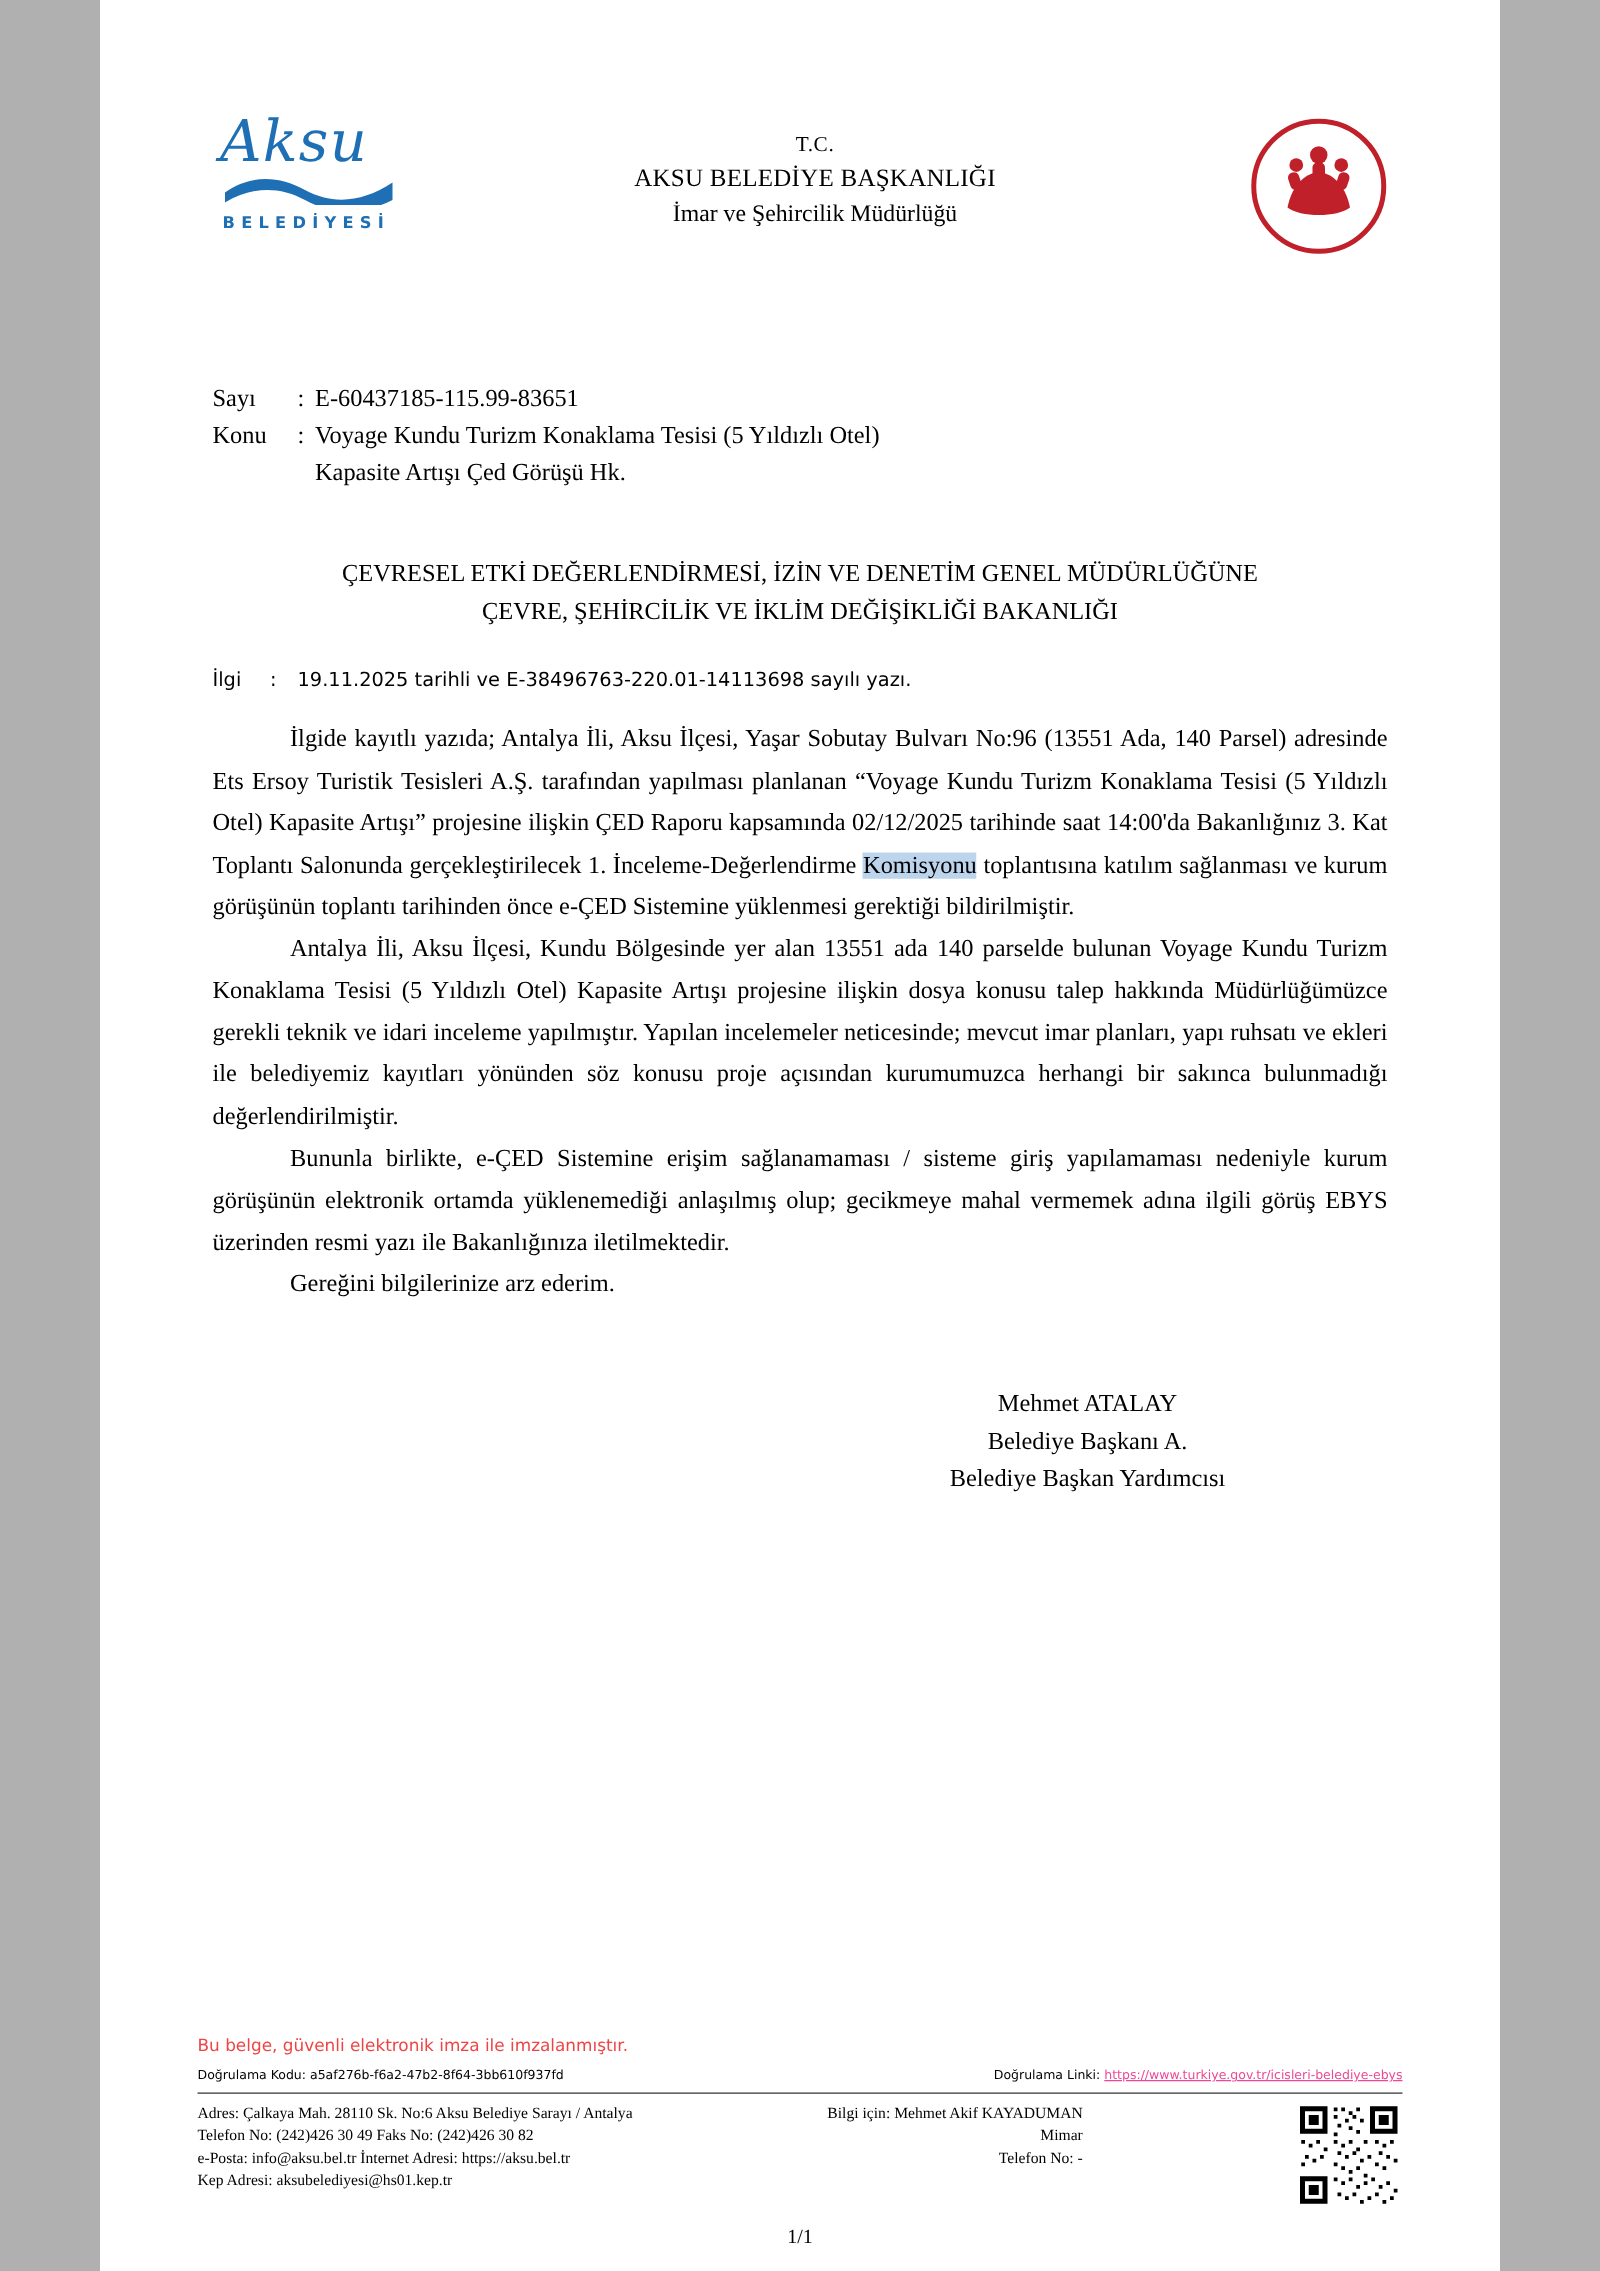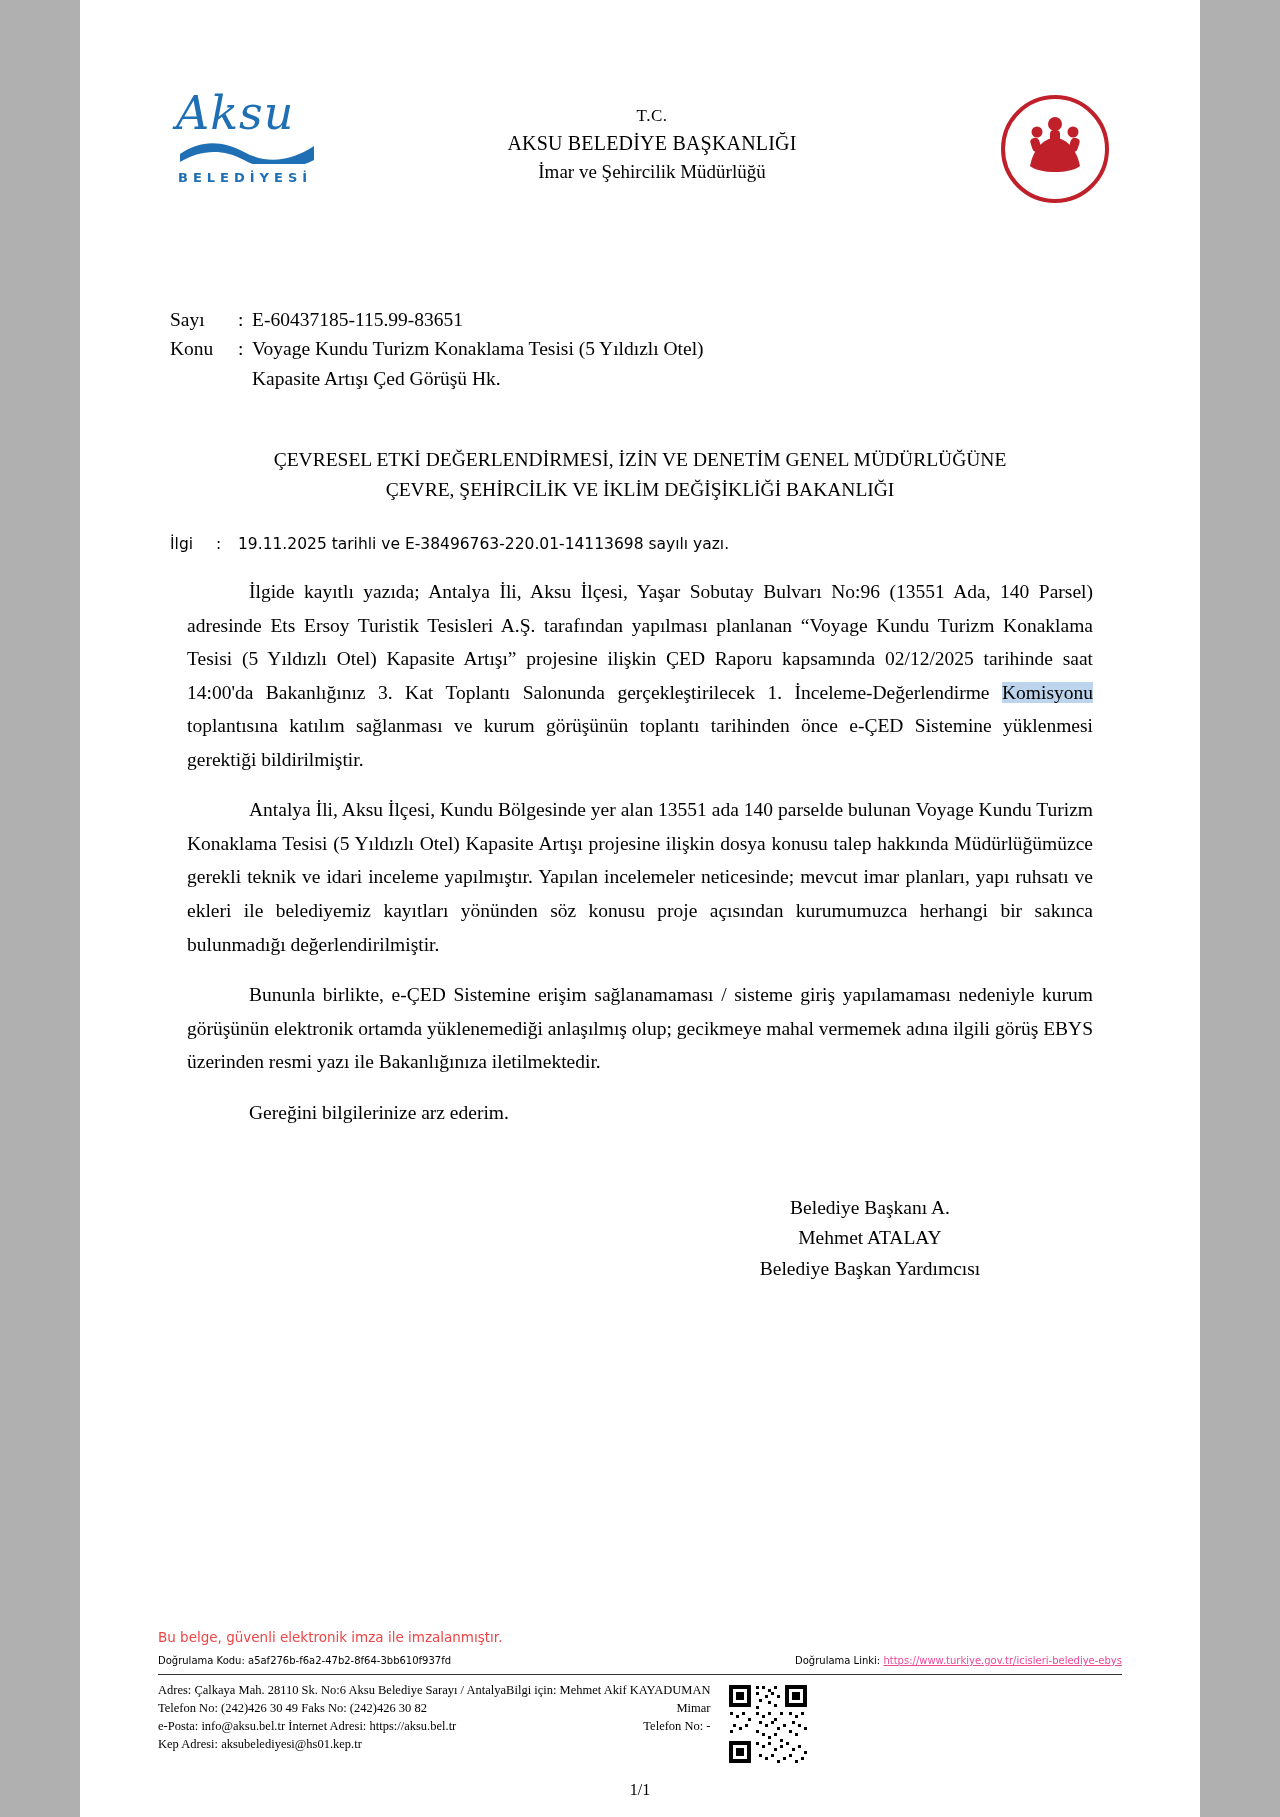--- a/index.html
+++ b/index.html
@@ -101,21 +101,21 @@
   }
   .ilgi .lbl { width: 46px; flex: none; }
   .ilgi .sep { width: 22px; flex: none; }
   
   .body-text {
     margin: 22px 78px 0 78px;
     font-size: 19.5px;
     line-height: 1.72;
     text-align: justify;
   }
-  .body-text p { margin: 17px; text-indent: 62px; }
+  .body-text p { margin: 0; text-indent: 62px; }
   .hl { background: #bcd4ec; }
   
   .signature {
     margin-top: 64px;
     margin-right: 108px;
     text-align: center;
     font-size: 19.5px;
     line-height: 1.55;
     width: 420px;
     margin-left: auto;
@@ -144,21 +144,21 @@
   }
   .verify-row a {
     color: #ec4899;
   }
   .footer-rule {
     border-top: 1px solid #333;
     margin-bottom: 6px;
   }
   .footer-cols {
     display: flex;
-    justify-content: flex-start;
+    justify-content: space-between;
     align-items: flex-start;
     font-family: "Liberation Serif", serif;
     font-size: 12.5px;
     line-height: 1.45;
   }
   .footer-left { max-width: 560px; }
   .footer-mid { text-align: right; padding-right: 14px; }
   .qr {
     width: 86px;
     height: 86px;
@@ -231,22 +231,22 @@
   </div>
 
   <div class="body-text">
     <p><span>İlgide kayıtlı yazıda; Antalya İli, Aksu İlçesi, Yaşar Sobutay Bulvarı No:96 (13551 Ada, 140 Parsel) adresinde Ets Ersoy Turistik Tesisleri A.Ş. tarafından yapılması planlanan “Voyage Kundu Turizm Konaklama Tesisi (5 Yıldızlı Otel) Kapasite Artışı” projesine ilişkin ÇED Raporu kapsamında 02/12/2025 tarihinde saat 14:00'da Bakanlığınız 3. Kat Toplantı Salonunda gerçekleştirilecek 1. İnceleme-Değerlendirme </span><span class="hl">Komisyonu</span><span> toplantısına katılım sağlanması ve kurum görüşünün toplantı tarihinden önce e-ÇED Sistemine yüklenmesi gerektiği bildirilmiştir.</span></p>
     <p>Antalya İli, Aksu İlçesi, Kundu Bölgesinde yer alan 13551 ada 140 parselde bulunan Voyage Kundu Turizm Konaklama Tesisi (5 Yıldızlı Otel) Kapasite Artışı projesine ilişkin dosya konusu talep hakkında Müdürlüğümüzce gerekli teknik ve idari inceleme yapılmıştır. Yapılan incelemeler neticesinde; mevcut imar planları, yapı ruhsatı ve ekleri ile belediyemiz kayıtları yönünden söz konusu proje açısından kurumumuzca herhangi bir sakınca bulunmadığı değerlendirilmiştir.</p>
     <p>Bununla birlikte, e-ÇED Sistemine erişim sağlanamaması / sisteme giriş yapılamaması nedeniyle kurum görüşünün elektronik ortamda yüklenemediği anlaşılmış olup; gecikmeye mahal vermemek adına ilgili görüş EBYS üzerinden resmi yazı ile Bakanlığınıza iletilmektedir.</p>
     <p>Gereğini bilgilerinize arz ederim.</p>
   </div>
 
   <div class="signature">
+    <div>Mehmet ATALAY</div>
     <div>Belediye Başkanı A.</div>
-    <div>Mehmet ATALAY</div>
     <div>Belediye Başkan Yardımcısı</div>
   </div>
 
   <div class="footer">
 
     <div class="esign-note">Bu belge, güvenli elektronik imza ile imzalanmıştır.</div>
 
     <div class="verify-row">
       <div>
         <span>Doğrulama Kodu:</span>

